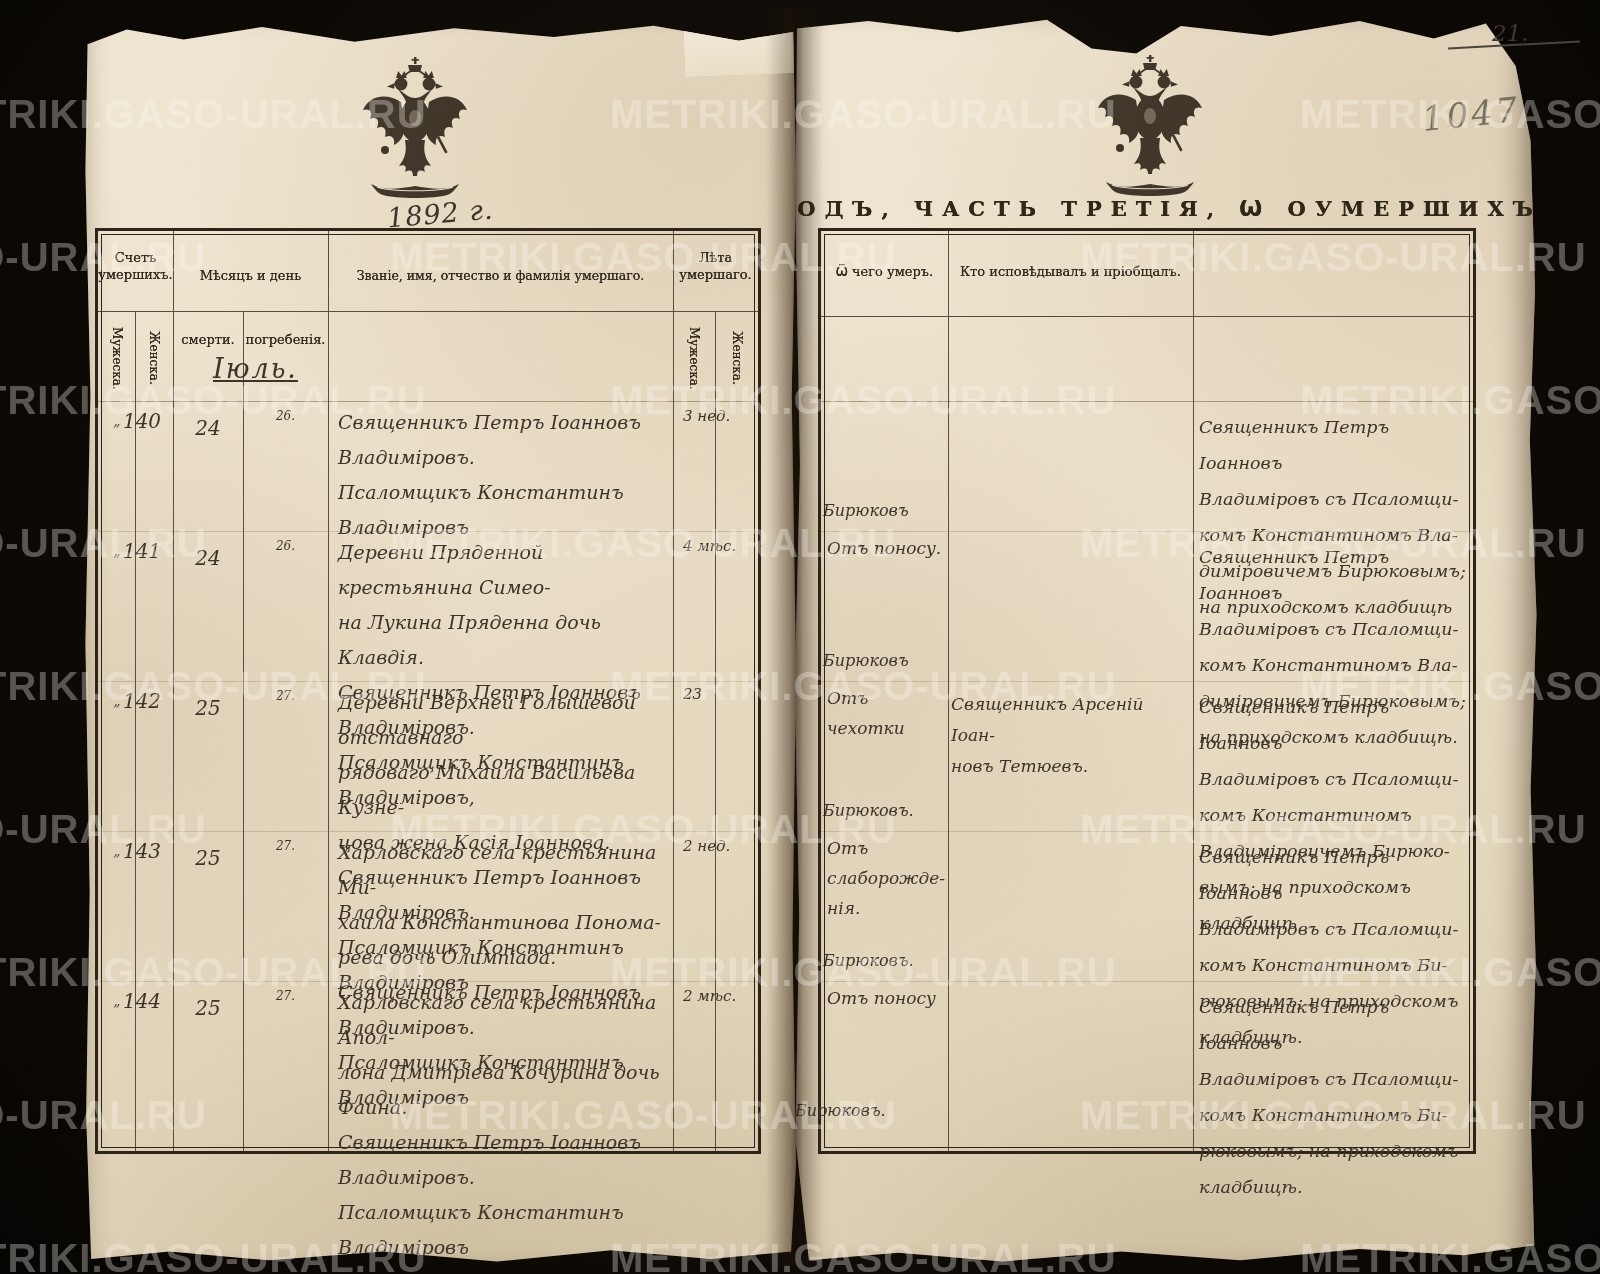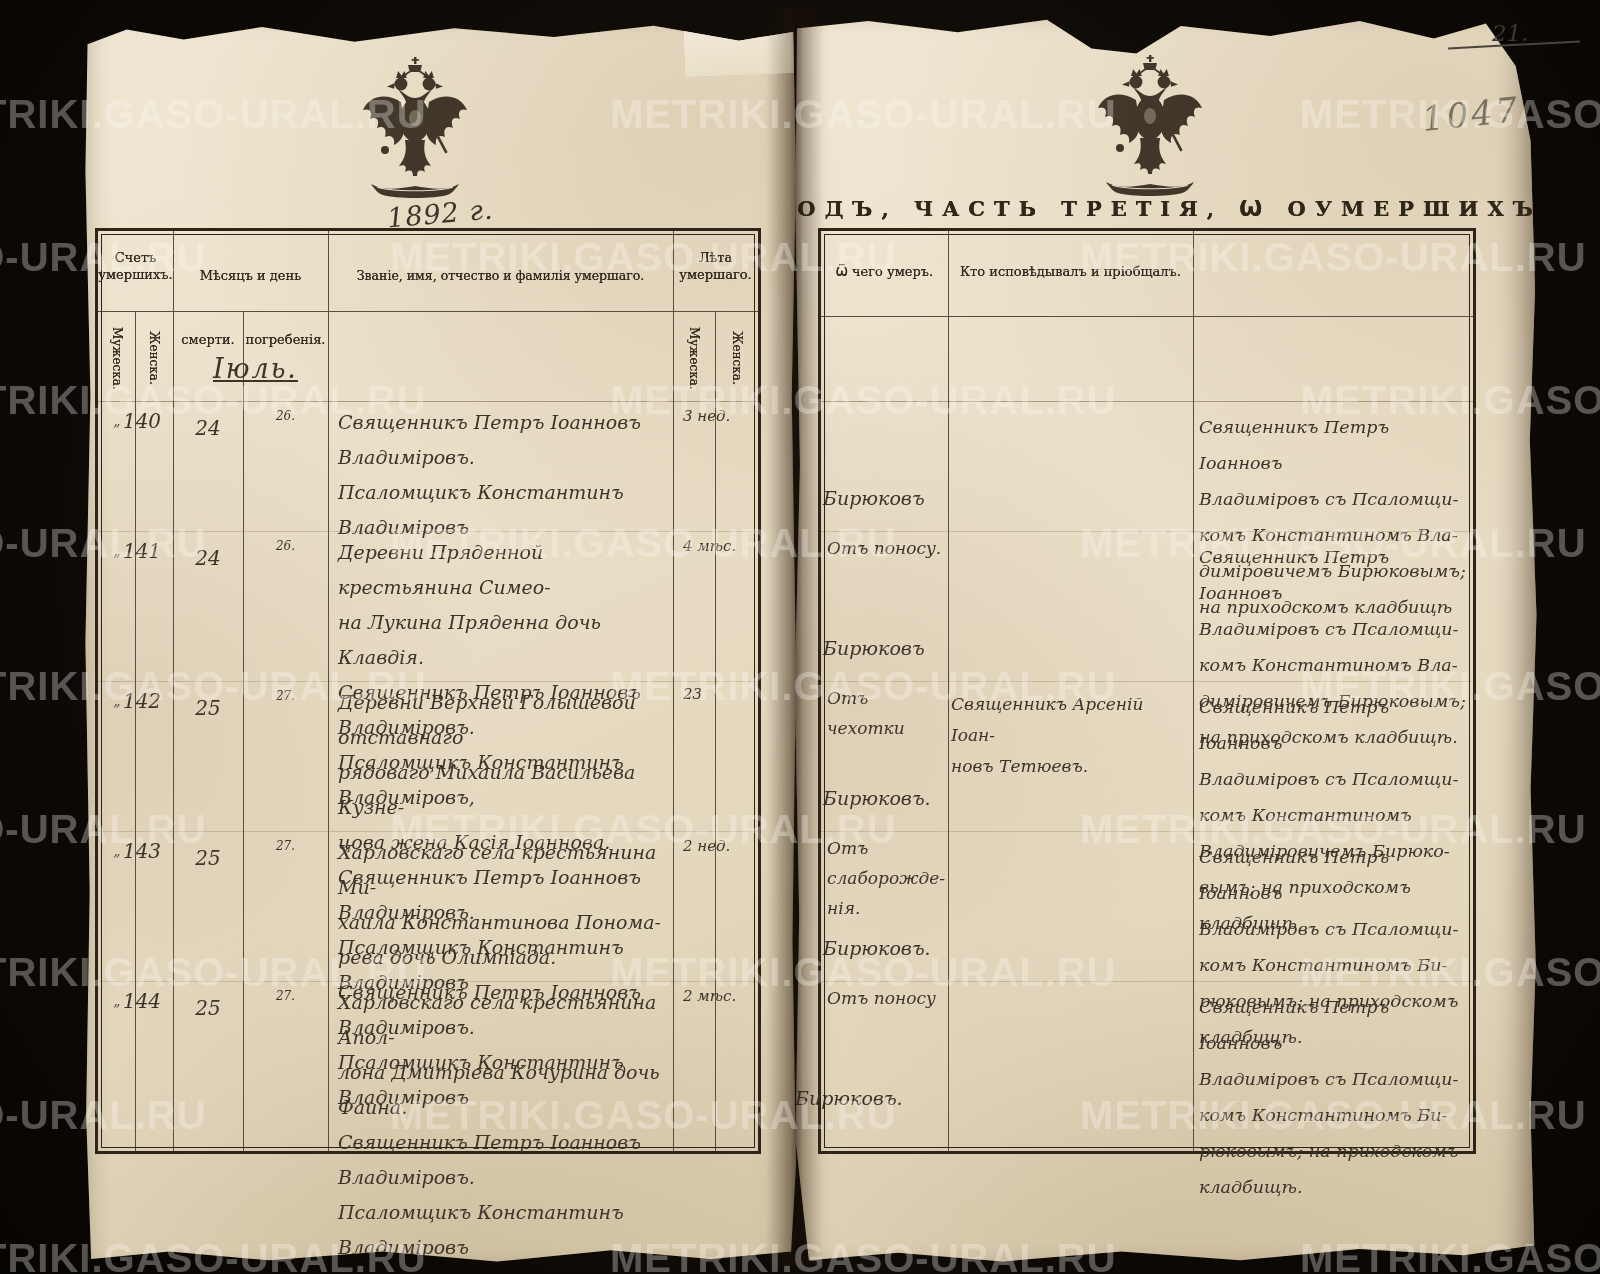--- a/index.html
+++ b/index.html
@@ -43,21 +43,21 @@
   .lrow{width:660px;} .rrow{width:652px;}
   .ditto{position:absolute;left:4px;top:12px;width:30px;text-align:center;font-size:14px;color:#55493a;}
   .num{position:absolute;left:18px;top:8px;width:52px;text-align:center;font-size:20px;}
   .dday{position:absolute;left:75px;top:15px;width:70px;text-align:center;font-size:20px;}
   .bday{position:absolute;left:145px;top:8px;width:85px;text-align:center;font-size:12px;}
   .entry-block{position:absolute;left:240px;top:4px;width:345px;font-size:19px;line-height:35px;}
   .age{position:absolute;left:585px;top:6px;width:110px;font-size:15px;}
   .cause{position:absolute;left:6px;top:2px;width:122px;font-size:17px;line-height:30px;}
   .confessor{position:absolute;left:130px;top:8px;width:240px;font-size:17px;line-height:31px;}
   .burial{position:absolute;left:378px;top:8px;width:272px;font-size:17.5px;line-height:36px;}
-  .sig-ovf{position:absolute;left:2px;bottom:22px;font-size:19px;margin-top:20px;}
+  .sig-ovf{position:absolute;left:2px;bottom:11px;font-size:16px;margin-top:20px;}
   .month-hand{position:absolute;left:85px;top:122px;width:145px;text-align:center;font-size:27px;letter-spacing:2px;text-decoration:underline;}
   .wm{position:absolute;z-index:50;font-family:"Liberation Sans",sans-serif;font-weight:bold;
     font-size:40px;letter-spacing:1px;color:rgba(252,250,244,.32);white-space:nowrap;pointer-events:none;}
   .anno{position:absolute;z-index:40;}
   #corner-num{left:1492px;top:20px;font-size:23px;color:#3e3831;}
   #strike-line{position:absolute;left:1448px;top:44px;width:132px;height:1.6px;background:#4a443c;transform:rotate(-3deg);z-index:40;}
   #archive-num{left:1422px;top:94px;font-size:34px;color:#78705f;letter-spacing:3px;transform:rotate(-6deg);}
   .flap{position:absolute;left:600px;top:-6px;width:180px;height:58px;background:linear-gradient(175deg,#f3ecdb,#e6dcc2);
     transform:rotate(-2deg);box-shadow:0 3px 6px rgba(60,40,20,.35);clip-path:polygon(0 18%,12% 0,30% 26%,52% 4%,74% 30%,92% 8%,100% 40%,100% 100%,0 100%);}
 </style>

